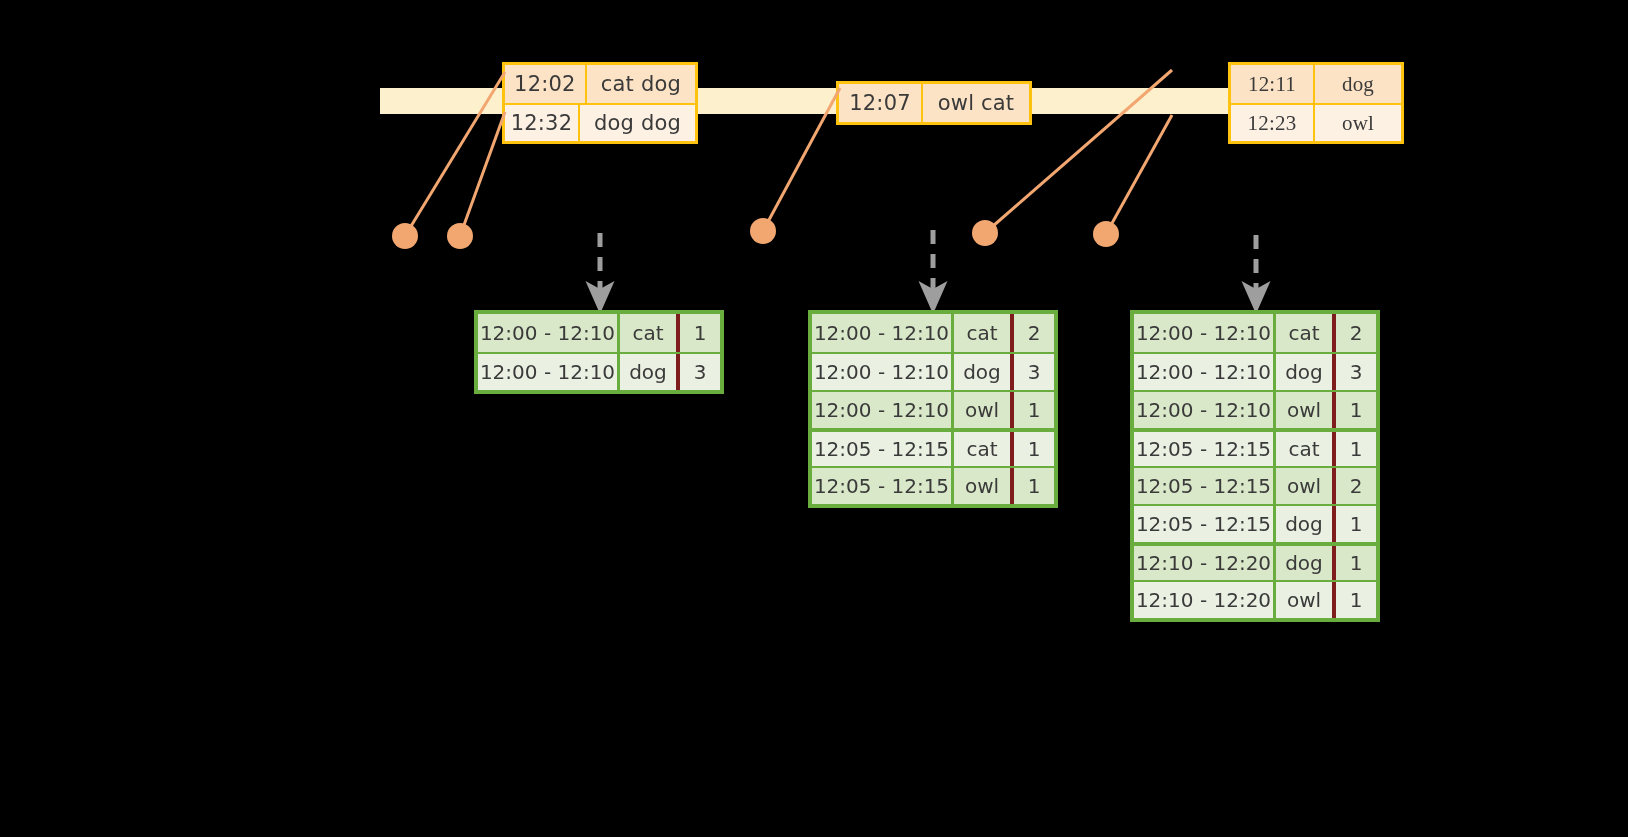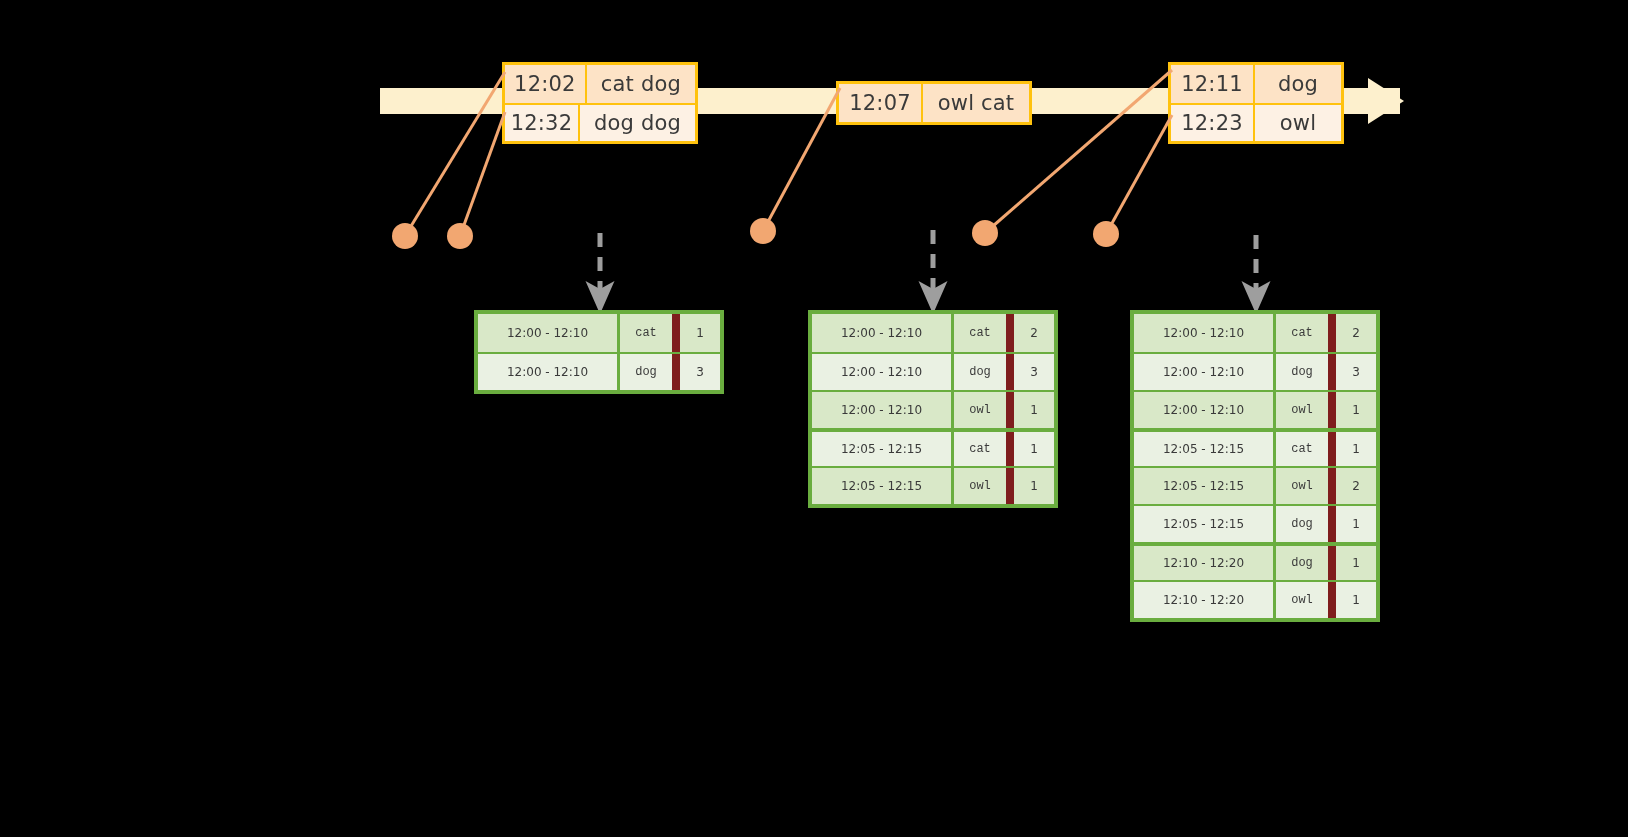--- a/index.html
+++ b/index.html
@@ -60,21 +60,21 @@
   .event-time {
     width: 84px;
     border-right: 2px solid #ffc20e;
   }
   .event-words { flex: 1; padding: 0 14px; }
   .tone-a .event-time, .tone-a .event-words { background: #fde3c6; }
   .tone-b .event-time, .tone-b .event-words { background: #fdf1e4; }
 
   #event-box-1 { left: 502px; top: 62px;  width: 196px; }
   #event-box-2 { left: 836px; top: 81px;  width: 196px; }
-  #event-box-3 { left: 1168px; top: 62px; width: 176px; }
+  #event-box-3 { left: 1228px; top: 62px; width: 176px; font-family: Liberation Serif, serif; }
 
   
   .dot {
     position: absolute;
     width: 26px; height: 26px;
     border-radius: 50%;
     background: #f2a771;
   }
 
   
@@ -86,26 +86,26 @@
   .result-row {
     display: flex;
     height: 38px;
   }
   .result-row + .result-row { border-top: 2px solid #6aad3f; }
   .result-row.group-start { border-top: 4px solid #6aad3f; }
   .cell {
     display: flex;
     align-items: center;
     justify-content: center;
-    font-size: 12px;
+    font-size: 20px;
     color: #3a3a3a;
     white-space: nowrap;
   }
   .cell-window { border-right: 3px solid #6aad3f; }
-  .cell-word   { border-right: 8px solid #7f1d1d; font-family: Liberation Mono, monospace; }
+  .cell-word   { border-right: 4px solid #7f1d1d; }
   .shade-a .cell { background: #d9e8c8; }
   .shade-b .cell { background: #eaf1e3; }
 
   #result-table-1 { left: 474px;  top: 310px; width: 250px; }
   #result-table-2 { left: 808px;  top: 310px; width: 250px; }
   #result-table-3 { left: 1130px; top: 310px; width: 250px; }
 
   #result-table-1 .cell-window { width: 142px; }
   #result-table-1 .cell-word   { width: 60px; }
   #result-table-1 .cell-count  { flex: 1; }

